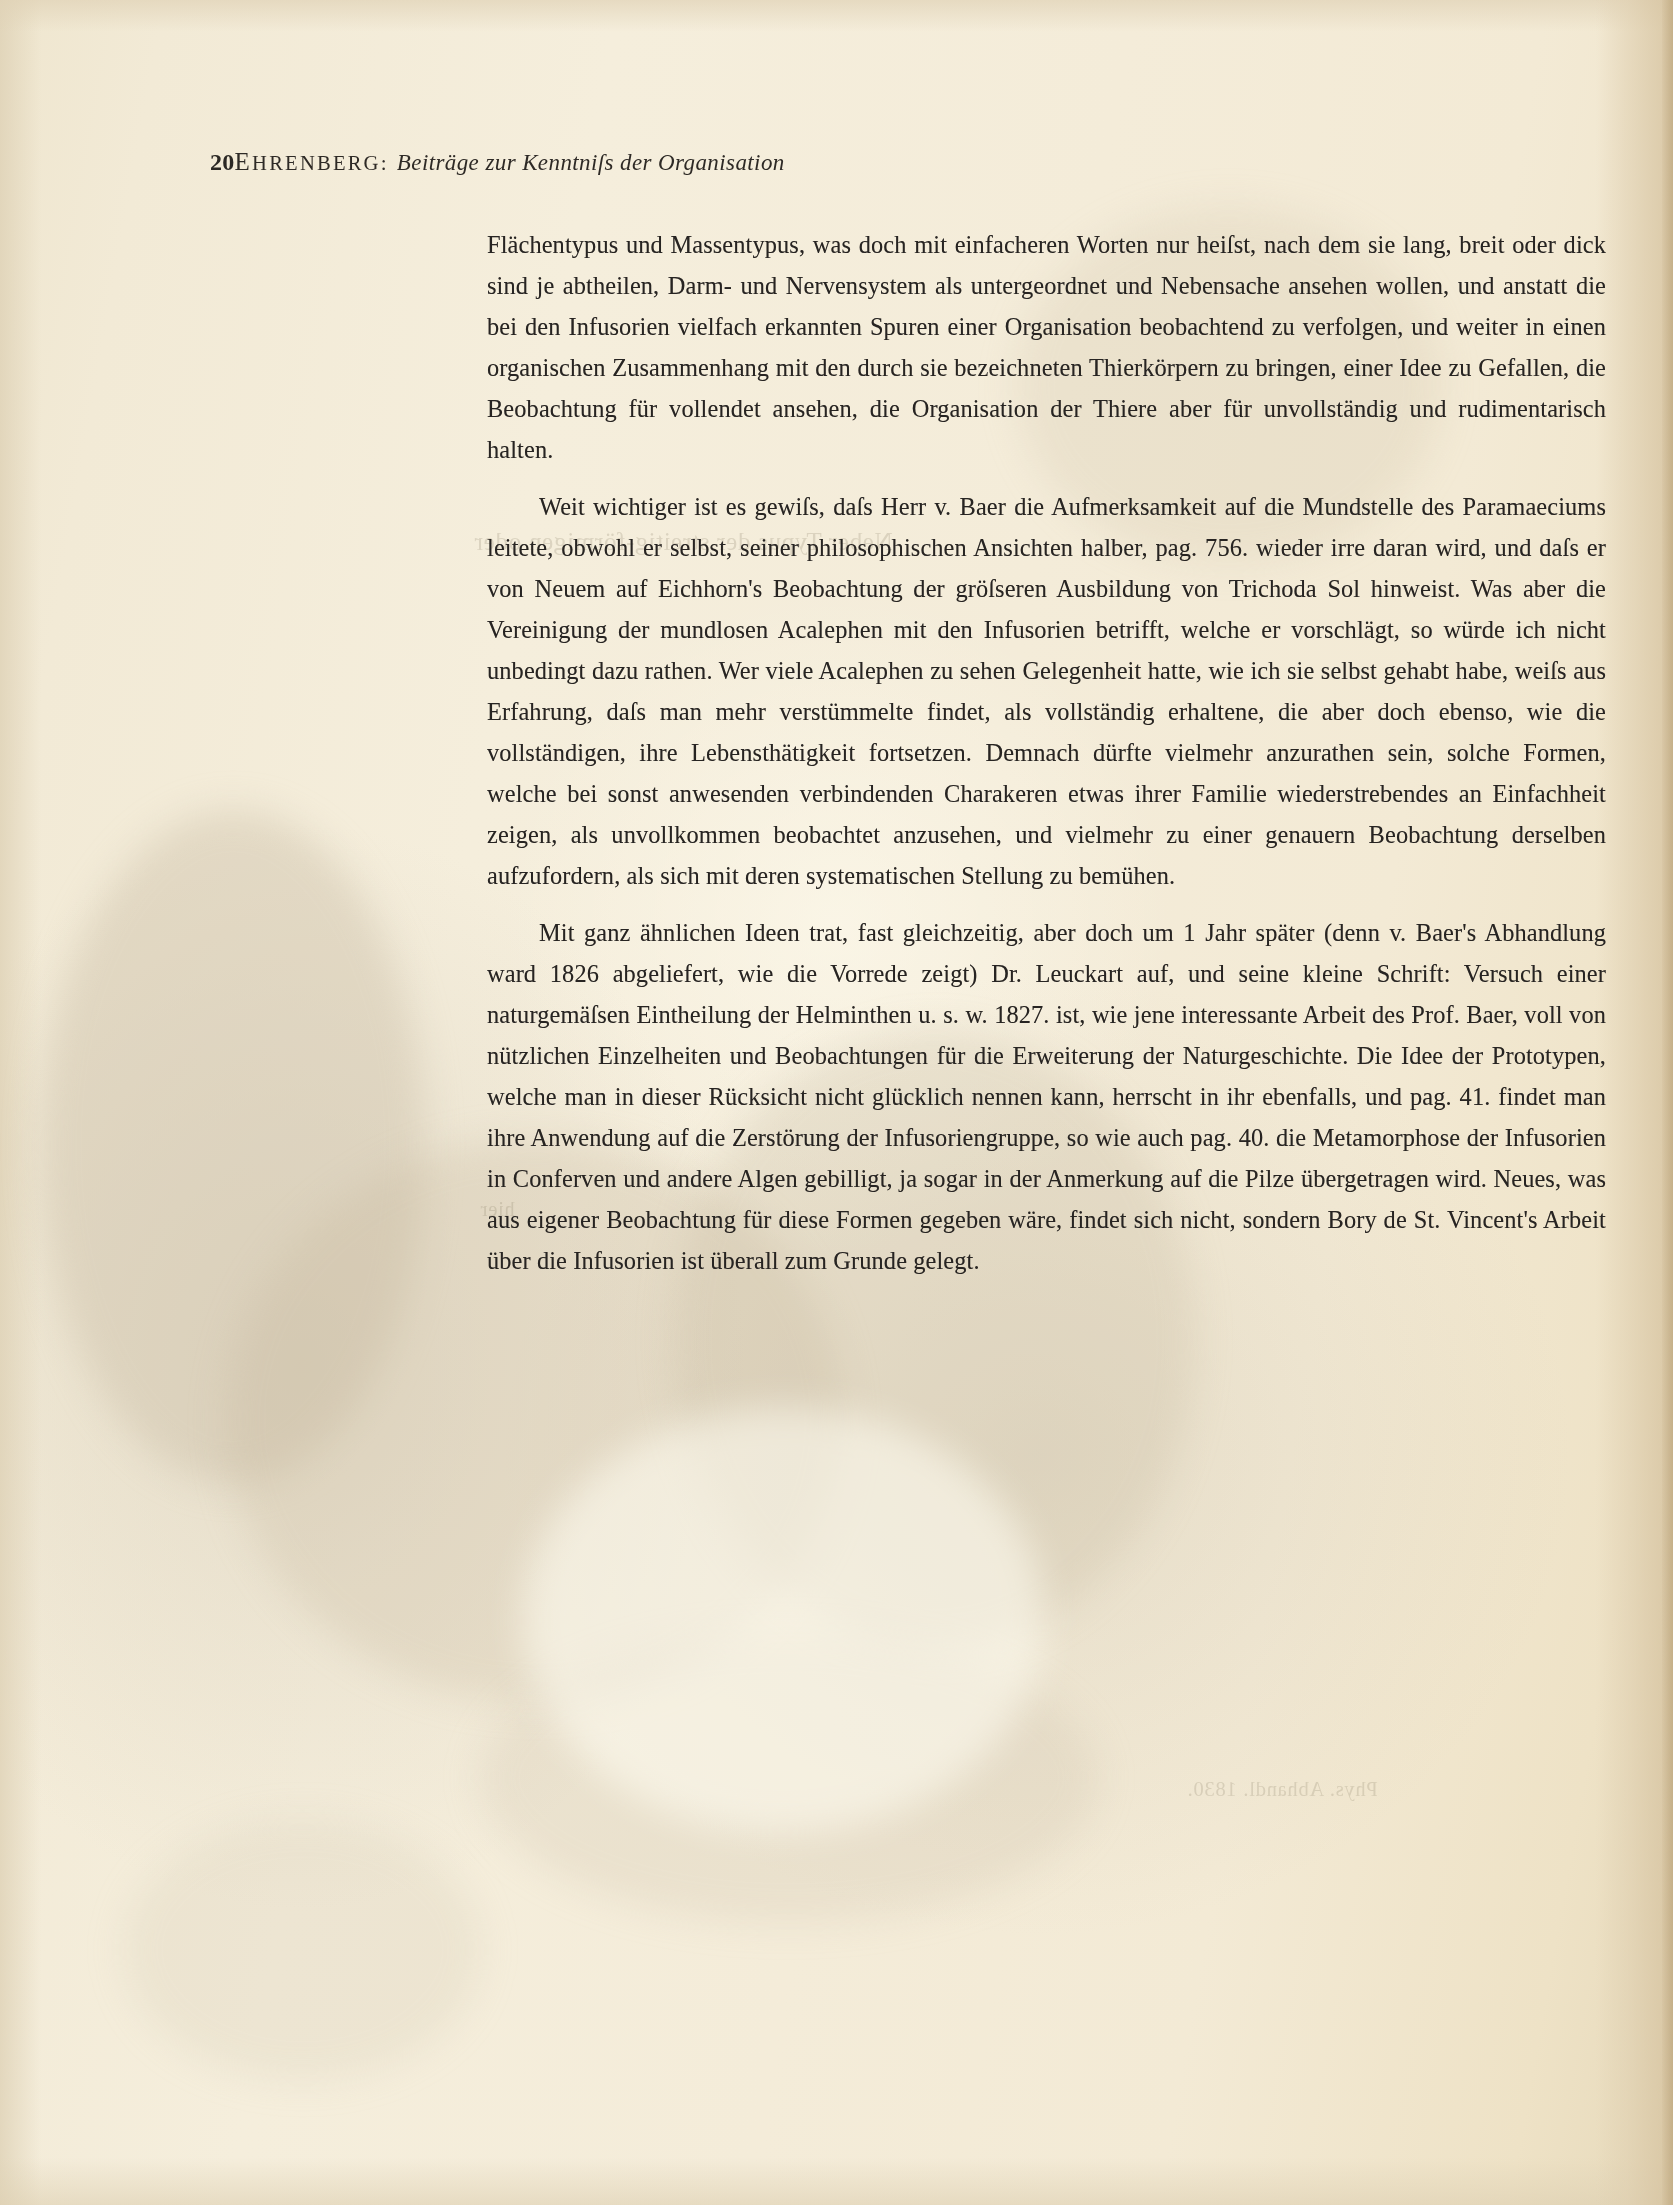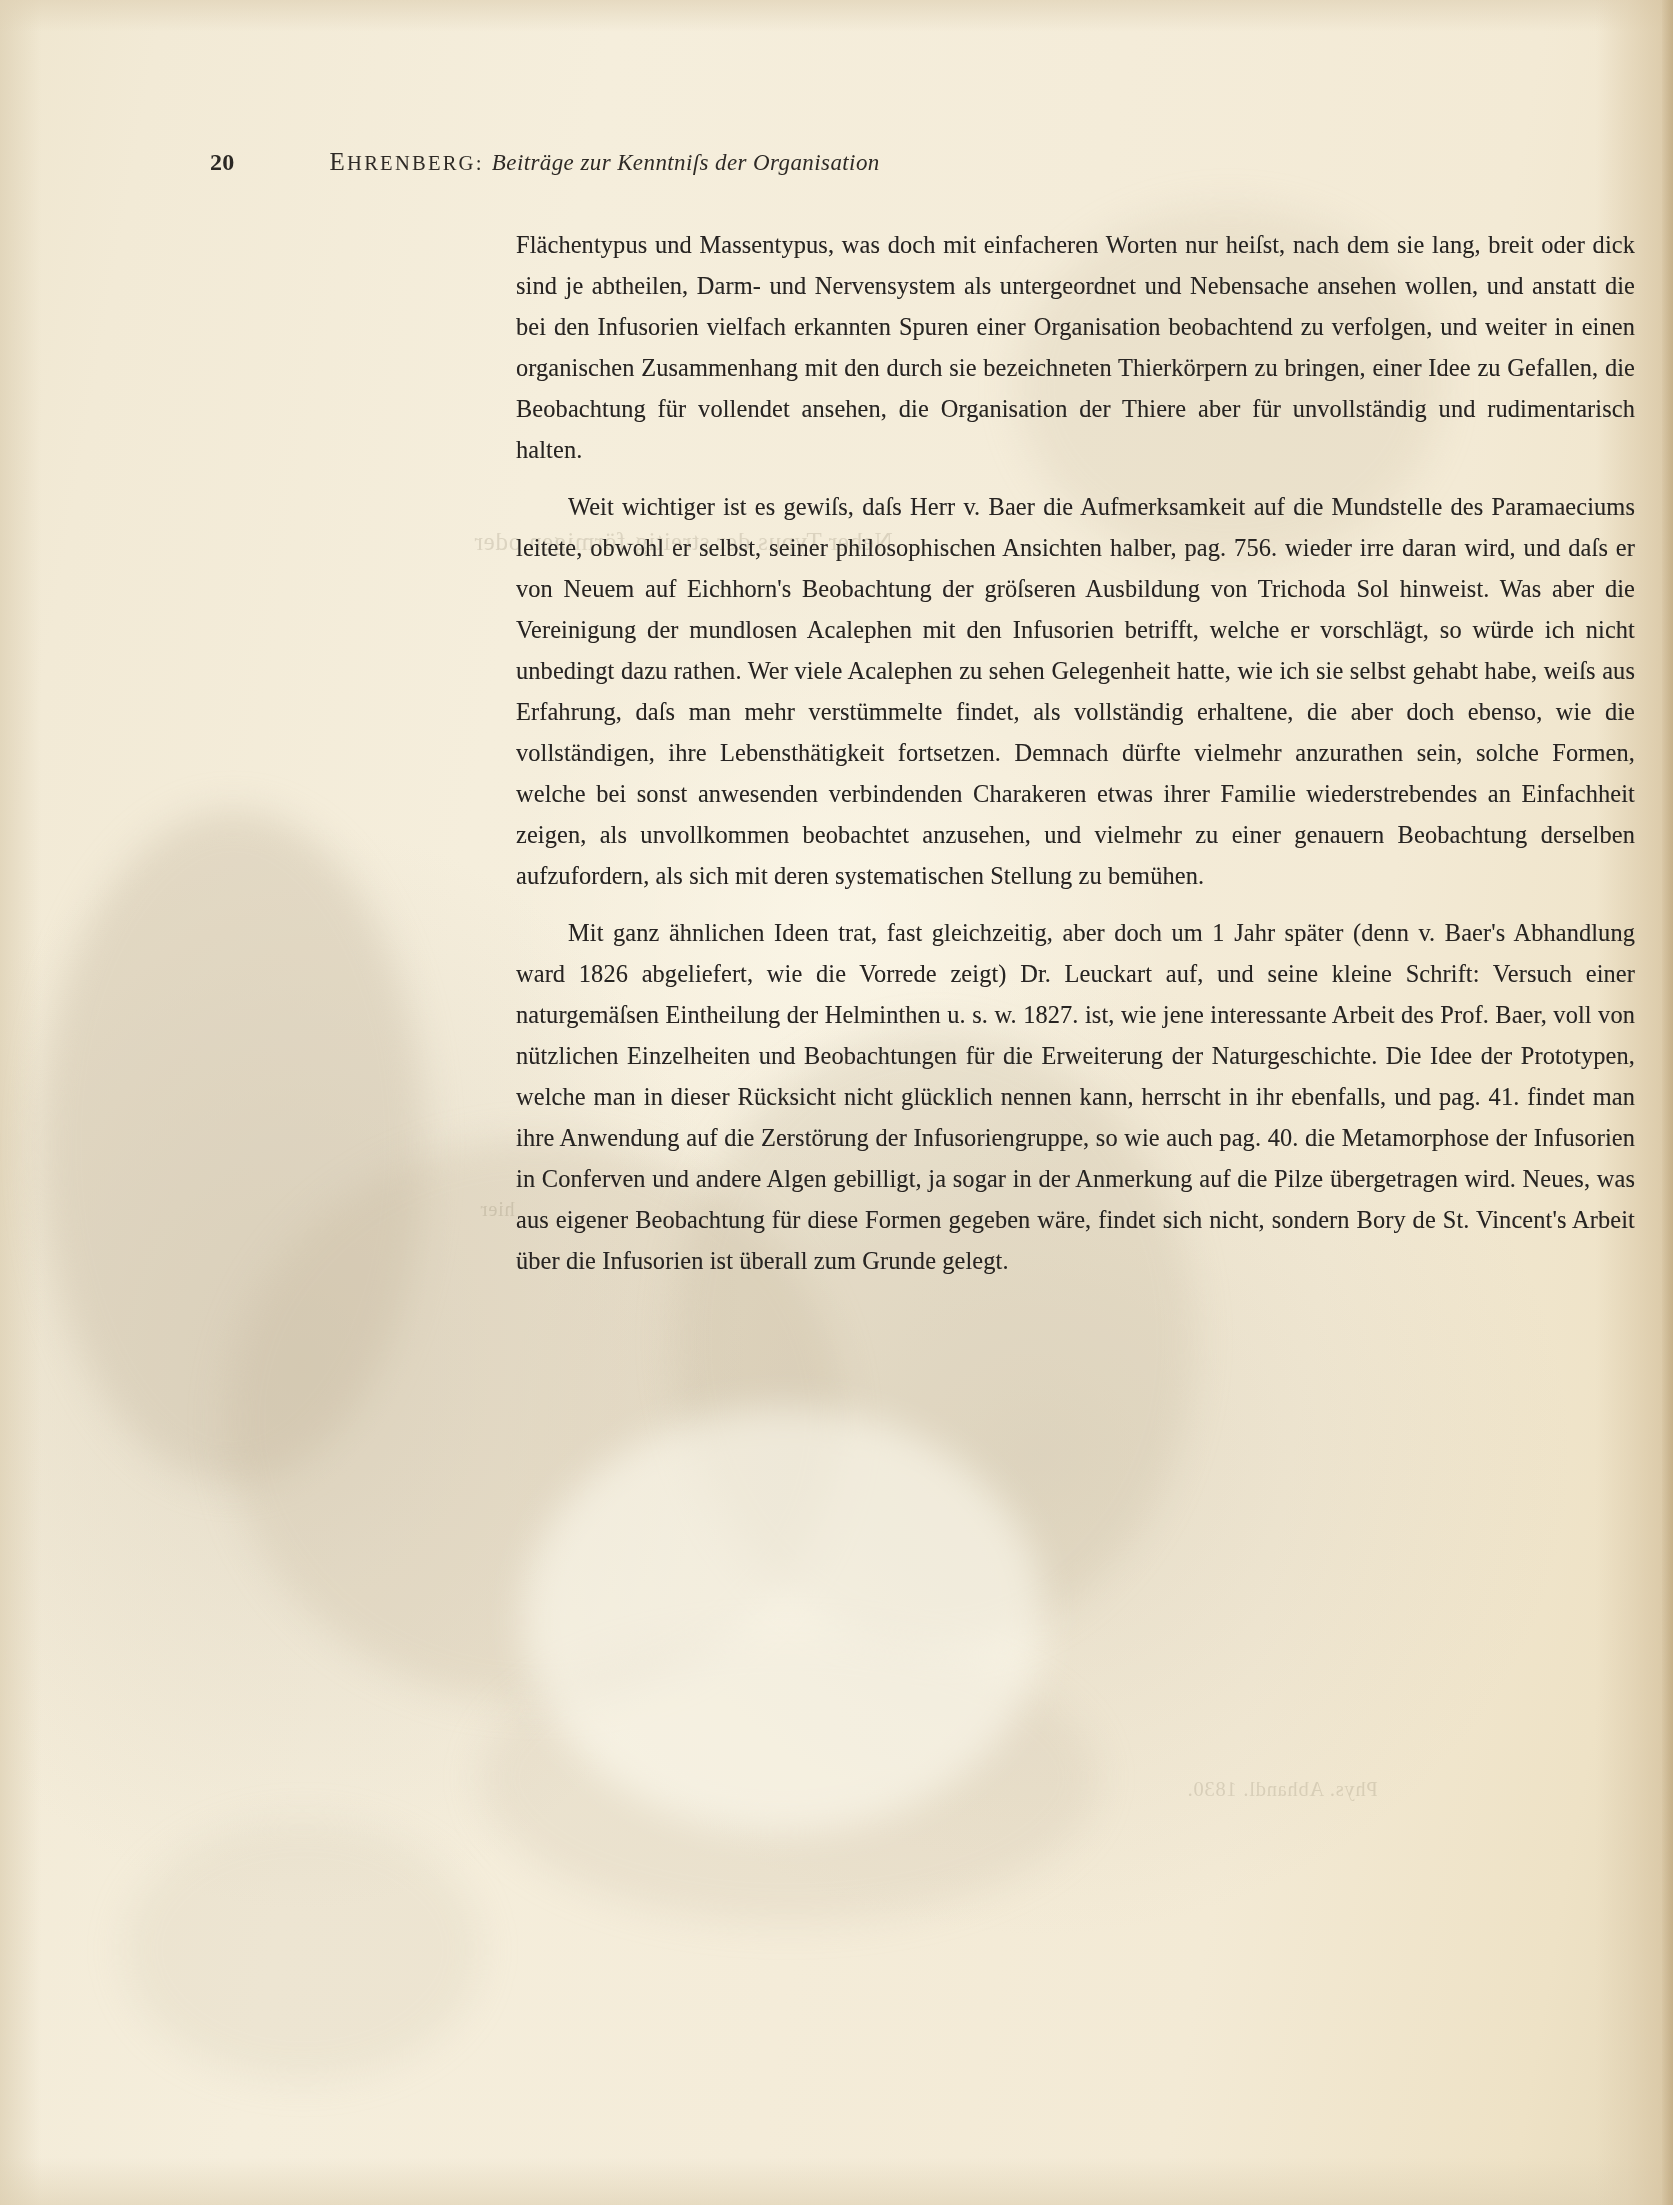--- a/index.html
+++ b/index.html
@@ -109,21 +109,20 @@
     align-items: baseline;
     color: #2e2b28;
   }
   .folio {
     font-size: 24px;
     font-weight: bold;
     letter-spacing: 0.3px;
     color: #2b2824;
   }
   .head-rest {
-    margin-left: 95px;
     white-space: nowrap;
   }
   .head-author {
     font-size: 20.6px;
     letter-spacing: 2.2px;
     color: #2e2a26;
   }
   .head-author .cap { font-size: 25px; }
   .head-colon {
     font-size: 21px;
@@ -131,21 +130,21 @@
   }
   .head-title {
     font-style: italic;
     font-size: 23px;
     letter-spacing: 0.4px;
     margin-left: 9.6px;
     color: #2e2a26;
   }
   .col {
     position: absolute;
-    left: 516px;
+    left: 487px;
     top: 224px;
     width: 1119px;
   }
   .para {
     font-size: 24.4px;
     line-height: 41px;
     color: #272422;
     text-align: justify;
     text-justify: inter-word;
     margin: 0;

